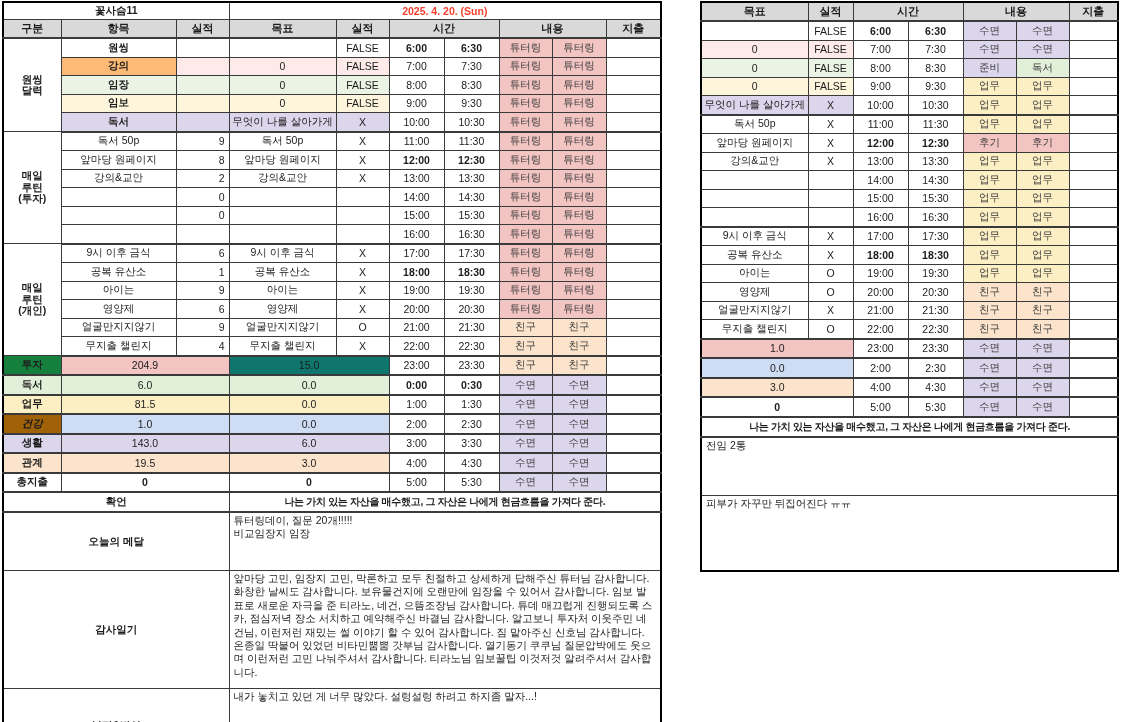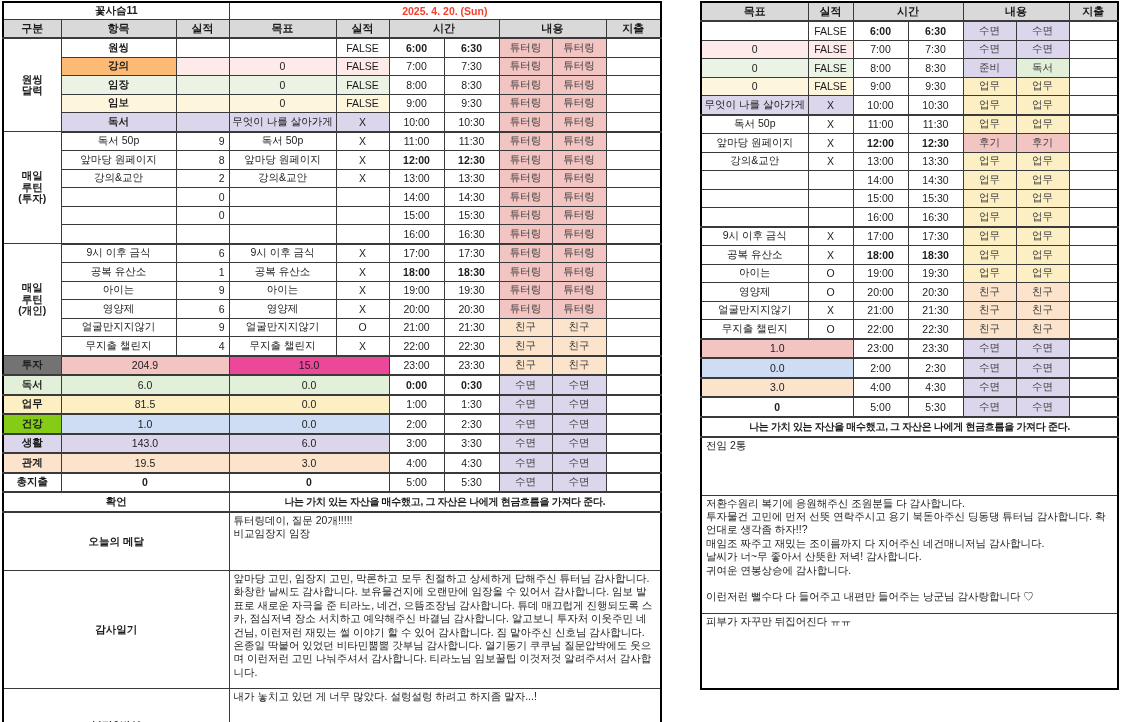--- a/index.html
+++ b/index.html
@@ -258,23 +258,23 @@
         <td class="num">4</td>
         <td>무지출 챌린지</td>
         <td>X</td>
         <td>22:00</td>
         <td>22:30</td>
         <td class="ctext" style="background: rgb(251, 228, 203);">친구</td>
         <td class="ctext" style="background: rgb(251, 228, 203);">친구</td>
         <td></td>
       </tr>
       <tr class="dr thick">
-        <td class="b" style="background: #737373;">투자</td>
+        <td class="b" style="background: #15803d;">투자</td>
         <td colspan="2" style="background: rgb(242, 196, 194);">204.9</td>
-        <td colspan="2" style="background: #ec4899;">15.0</td>
+        <td colspan="2" style="background: #0f766e;">15.0</td>
         <td>23:00</td>
         <td>23:30</td>
         <td class="ctext" style="background: rgb(251, 228, 203);">친구</td>
         <td class="ctext" style="background: rgb(251, 228, 203);">친구</td>
         <td></td>
       </tr>
       <tr class="dr thick">
         <td class="b" style="background: rgb(226, 239, 217);">독서</td>
         <td colspan="2" style="background: rgb(226, 239, 217);">6.0</td>
         <td colspan="2" style="background: rgb(226, 239, 217);">0.0</td>
@@ -288,21 +288,21 @@
         <td class="b" style="background: rgb(252, 239, 195);">업무</td>
         <td colspan="2" style="background: rgb(252, 239, 195);">81.5</td>
         <td colspan="2" style="background: rgb(252, 239, 195);">0.0</td>
         <td>1:00</td>
         <td>1:30</td>
         <td class="ctext" style="background: rgb(220, 214, 236);">수면</td>
         <td class="ctext" style="background: rgb(220, 214, 236);">수면</td>
         <td></td>
       </tr>
       <tr class="dr thick">
-        <td class="b" style="background: #84cc16;">건강</td>
+        <td class="b" style="background: #a16207; font-style: italic;">건강</td>
         <td colspan="2" style="background: rgb(207, 221, 244);">1.0</td>
         <td colspan="2" style="background: rgb(207, 221, 244);">0.0</td>
         <td>2:00</td>
         <td>2:30</td>
         <td class="ctext" style="background: rgb(220, 214, 236);">수면</td>
         <td class="ctext" style="background: rgb(220, 214, 236);">수면</td>
         <td></td>
       </tr>
       <tr class="dr thick">
         <td class="b" style="background: rgb(220, 214, 236);">생활</td>
@@ -562,26 +562,17 @@
         <td></td>
       </tr>
     </tbody>
   <tbody>
     <tr class="fr1 thick">
       <td colspan="7" class="aff">나는 가치 있는 자산을 매수했고, 그 자산은 나에게 현금흐름을 가져다 준다.</td>
     </tr>
     <tr class="fr2">
       <td colspan="7" class="note">전임 2통</td>
     </tr>
-    <tr class="fr3">
-      <td colspan="7" class="note">저환수원리 복기에 응원해주신 조원분들 다 감사합니다.
-투자물건 고민에 먼저 선뜻 연락주시고 용기 북돋아주신 딩동댕 튜터님 감사합니다. 확언대로 생각좀 하자!!?
-매임조 짜주고 재밌는 조이름까지 다 지어주신 네건매니저님 감사합니다.
-날씨가 너~무 좋아서 산뜻한 저녁! 감사합니다.
-귀여운 연봉상승에 감사합니다.
-
-이런저런 뻘수다 다 들어주고 내편만 들어주는 낭군님 감사랑합니다 ♡</td>
-    </tr>
     <tr class="fr4">
       <td colspan="7" class="note">피부가 자꾸만 뒤집어진다 ㅠㅠ</td>
     </tr>
   </tbody>
 </table>
 
 </body></html>

